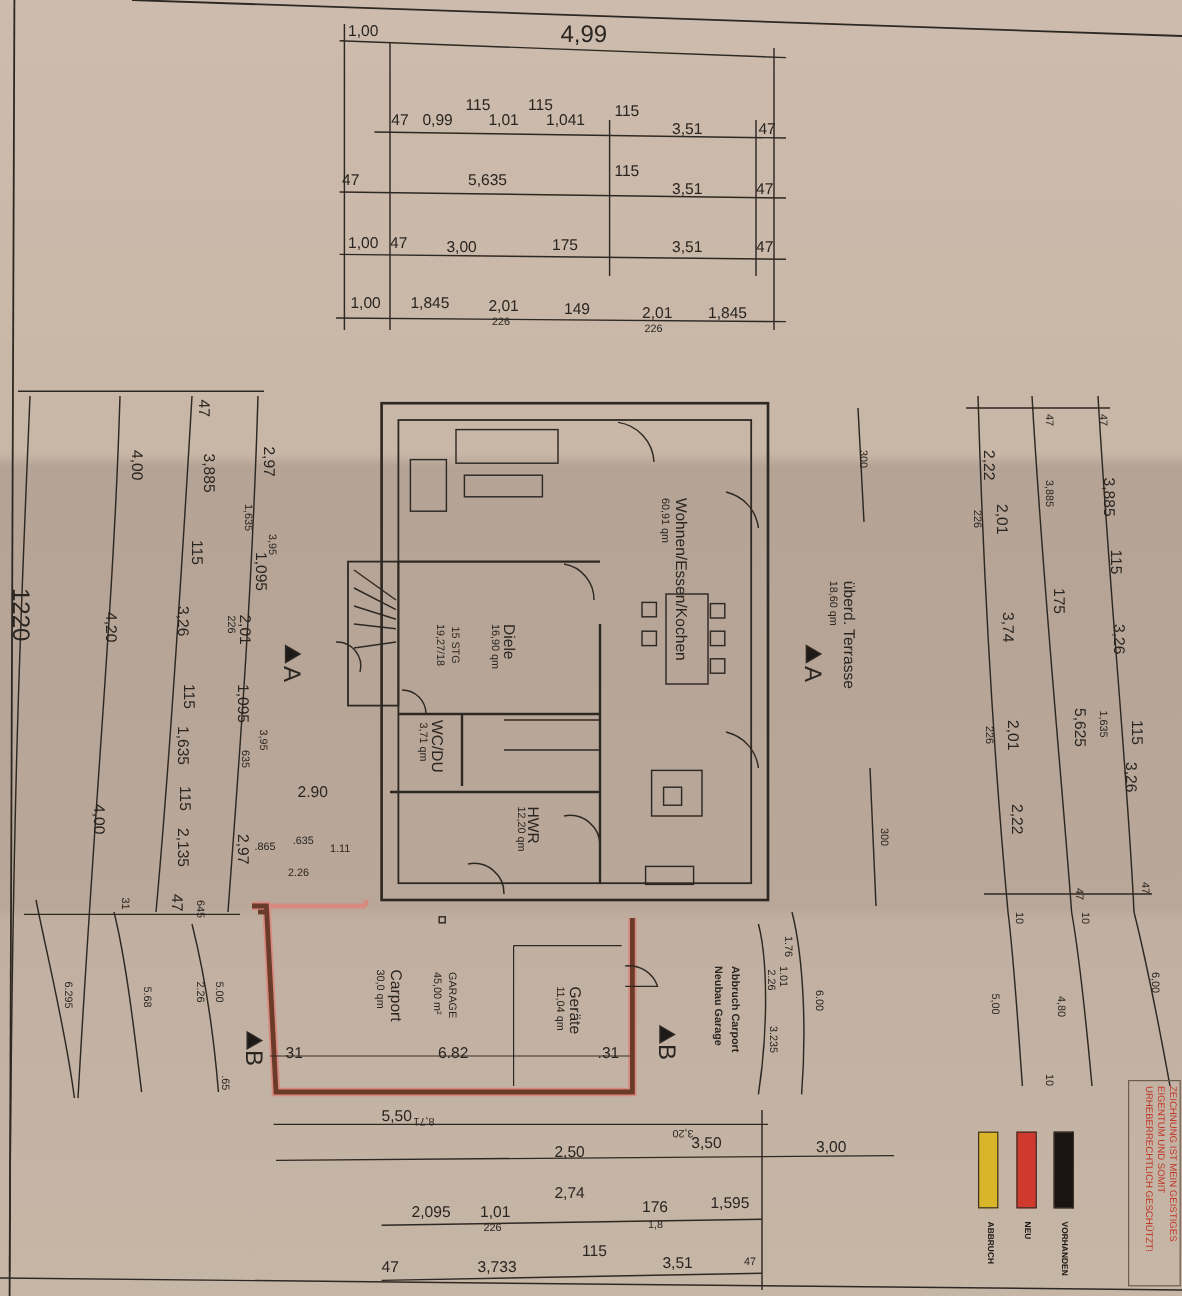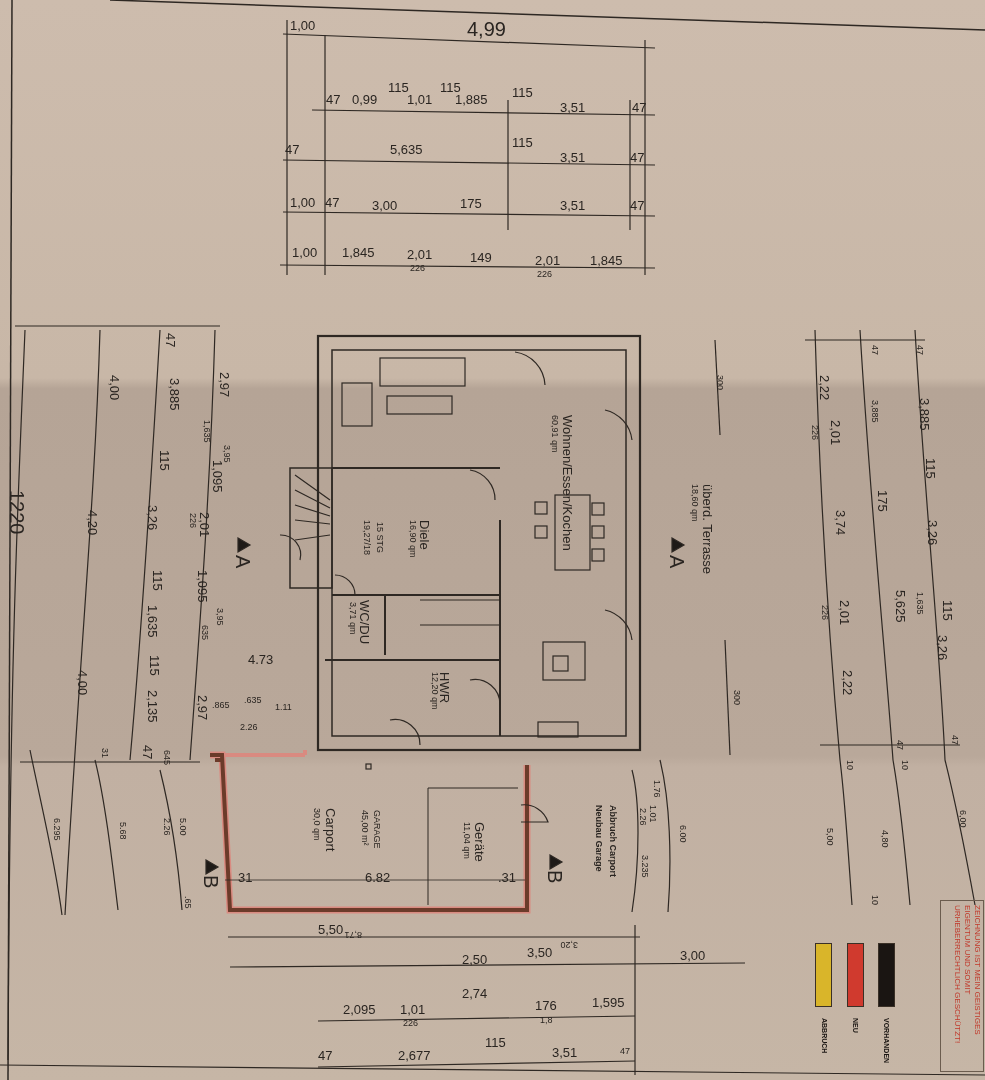--- a/index.html
+++ b/index.html
@@ -121,21 +121,21 @@
 </svg>
 
 <div class="t dim" style="left:290px;top:18px">1,00</div>
 <div class="t big" style="left:467px;top:18px">4,99</div>
 
 <div class="t dim" style="left:326px;top:92px">47</div>
 <div class="t dim" style="left:352px;top:92px">0,99</div>
 <div class="t dim" style="left:388px;top:80px">115</div>
 <div class="t dim" style="left:407px;top:92px">1,01</div>
 <div class="t dim" style="left:440px;top:80px">115</div>
-<div class="t dim" style="left:455px;top:92px">1,885</div>
+<div class="t dim" style="left:455px;top:92px">1,041</div>
 <div class="t dim" style="left:512px;top:85px">115</div>
 <div class="t dim" style="left:560px;top:100px">3,51</div>
 <div class="t dim" style="left:632px;top:100px">47</div>
 
 <div class="t dim" style="left:285px;top:142px">47</div>
 <div class="t dim" style="left:390px;top:142px">5,635</div>
 <div class="t dim" style="left:512px;top:135px">115</div>
 <div class="t dim" style="left:560px;top:150px">3,51</div>
 <div class="t dim" style="left:630px;top:150px">47</div>
 
@@ -174,21 +174,21 @@
 <div class="t small rot" style="left:212px;top:420px">1,635</div>
 <div class="t small rot" style="left:232px;top:445px">3,95</div>
 <div class="t dim rot" style="left:225px;top:460px">1,095</div>
 <div class="t dim rot" style="left:212px;top:512px">2,01</div>
 <div class="t small rot" style="left:198px;top:513px">226</div>
 <div class="t dim rot" style="left:210px;top:570px">1,095</div>
 <div class="t small rot" style="left:225px;top:608px">3,95</div>
 <div class="t small rot" style="left:210px;top:625px">635</div>
 <div class="t dim rot" style="left:210px;top:695px">2,97</div>
 
-<div class="t dim" style="left:248px;top:652px">4.73</div>
+<div class="t dim" style="left:248px;top:652px">2.90</div>
 <div class="t small" style="left:212px;top:700px">.865</div>
 <div class="t small" style="left:244px;top:695px">.635</div>
 <div class="t small" style="left:275px;top:702px">1.11</div>
 <div class="t small" style="left:240px;top:722px">2.26</div>
 
 <div class="t small rot" style="left:62px;top:818px">6.295</div>
 <div class="t small rot" style="left:128px;top:822px">5.68</div>
 <div class="t small rot" style="left:110px;top:748px">31</div>
 <div class="t small rot" style="left:188px;top:818px">5.00</div>
 <div class="t small rot" style="left:172px;top:818px">2.26</div>
@@ -260,33 +260,33 @@
 <div class="t small rot" style="left:662px;top:780px">1.76</div>
 <div class="t small rot" style="left:658px;top:805px">1.01</div>
 <div class="t small rot" style="left:648px;top:808px">2.26</div>
 <div class="t small rot" style="left:650px;top:855px">3.235</div>
 <div class="t small rot" style="left:688px;top:825px">6.00</div>
 
 <div class="t small" style="left:362px;top:940px;transform:rotate(180deg)">8,71</div>
 <div class="t small" style="left:578px;top:950px;transform:rotate(180deg)">3,20</div>
 <div class="t dim" style="left:318px;top:922px">5,50</div>
 <div class="t dim" style="left:462px;top:952px">2,50</div>
-<div class="t dim" style="left:527px;top:945px">3,50</div>
+<div class="t dim" style="left:576px;top:945px">3,50</div>
 <div class="t dim" style="left:680px;top:948px">3,00</div>
 
 <div class="t dim" style="left:343px;top:1002px">2,095</div>
 <div class="t dim" style="left:400px;top:1002px">1,01</div>
 <div class="t small" style="left:403px;top:1018px">226</div>
 <div class="t dim" style="left:462px;top:986px">2,74</div>
 <div class="t dim" style="left:535px;top:998px">176</div>
 <div class="t small" style="left:540px;top:1015px">1,8</div>
 <div class="t dim" style="left:592px;top:995px">1,595</div>
 
 <div class="t dim" style="left:318px;top:1048px">47</div>
-<div class="t dim" style="left:398px;top:1048px">2,677</div>
+<div class="t dim" style="left:398px;top:1048px">3,733</div>
 <div class="t dim" style="left:485px;top:1035px">115</div>
 <div class="t dim" style="left:552px;top:1045px">3,51</div>
 <div class="t small" style="left:620px;top:1046px">47</div>
 
 <div class="legend-bar" style="left:815px;top:943px;background:#d9b52a"></div>
 <div class="legend-bar" style="left:847px;top:943px;background:#d03a2e"></div>
 <div class="legend-bar" style="left:878px;top:943px;background:#1a1512"></div>
 <div class="legend-label" style="left:828px;top:1018px">ABBRUCH</div>
 <div class="legend-label" style="left:859px;top:1018px">NEU</div>
 <div class="legend-label" style="left:890px;top:1018px">VORHANDEN</div>

